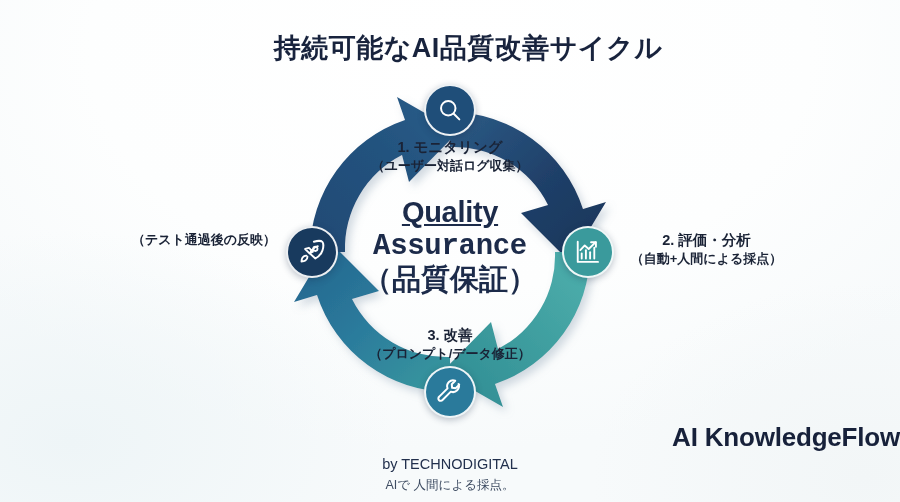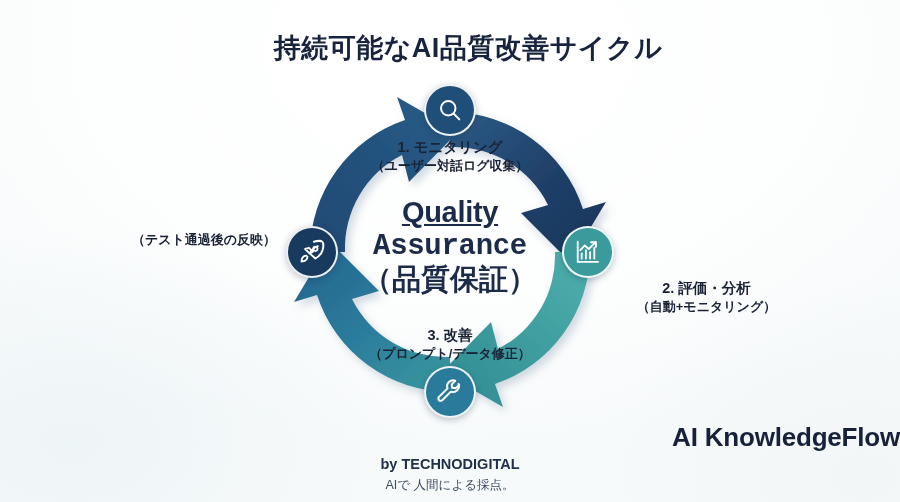--- a/index.html
+++ b/index.html
@@ -55,21 +55,21 @@
     font-weight:700;
     line-height:1.16;
   }
   #center-text .c1 { font-size:29px; display:block; letter-spacing:-0.3px;text-decoration:underline;}
   #center-text .c2 { font-size:29px; display:block; letter-spacing:-0.3px;font-family:Liberation Mono, monospace;}
   #center-text .c3 { font-size:29px; display:block; }
   #footer {
     position:absolute; left:0; width:900px; top:422px; text-align:center;
   }
   #footer .brand { font-size:26px; font-weight:700; color:#17213a; letter-spacing:-0.2px; display:block;text-align:right;}
-  #footer .by { font-size:14.5px; font-weight:700; color:#22304d; display:block; margin-top:3px;}
+  #footer .by { font-size:14.5px; font-weight:400; color:#22304d; display:block; margin-top:3px;}
   #footer .tag { font-size:12.5px; color:#3e4c62; display:block; margin-top:5px;}
 </style>
 </head>
 <body>
 
 <div id="stage">
 
   <div id="title">持続可能なAI品質改善サイクル</div>
 
   <svg id="ring" width="900" height="502" viewBox="0 0 900 502">
@@ -158,23 +158,23 @@
         <polyline points="3.2,3.2 3.2,20.5 20.6,20.5"></polyline>
         <line x1="6.6" y1="17.6" x2="6.6" y2="13.2"></line>
         <line x1="10.2" y1="17.6" x2="10.2" y2="10.4"></line>
         <line x1="13.8" y1="17.6" x2="13.8" y2="12.2"></line>
         <line x1="17.4" y1="17.6" x2="17.4" y2="8.4"></line>
         <polyline points="5.4,10.4 9.2,6.4 12.6,9.4 18.6,3.6"></polyline>
         <polyline points="14.6,3.6 18.8,3.6 18.8,7.6"></polyline>
       </svg>
     </span>
   </div>
-  <div class="step-label" style="left:614px; top:231px; width:185px;margin-top:48px;">
+  <div class="step-label" style="left:614px; top:231px; width:185px;">
     <span class="ln1">2. 評価・分析</span>
-    <span class="ln2">（自動+モニタリング）</span>
+    <span class="ln2">（自動+人間による採点）</span>
   </div>
 
   <div class="node-circle" style="left:424px; top:366px; width:52px; height:52px; background:#2a7a9b;">
     <span>
       <svg width="28" height="28" viewBox="0 0 24 24" fill="none" stroke="#ffffff" stroke-width="1.7" stroke-linecap="round" stroke-linejoin="round">
         <path d="M19.3 5.1a5.1 5.1 0 0 1-6.6 6.6L5.6 18.8a2 2 0 1 1-2.8-2.8l7.1-7.1a5.1 5.1 0 0 1 6.6-6.6l-3 3 .3 3.1 3.1.3 3-3z"></path>
       </svg>
     </span>
   </div>
   <div class="step-label" style="left:330px; top:326px; width:240px;">

